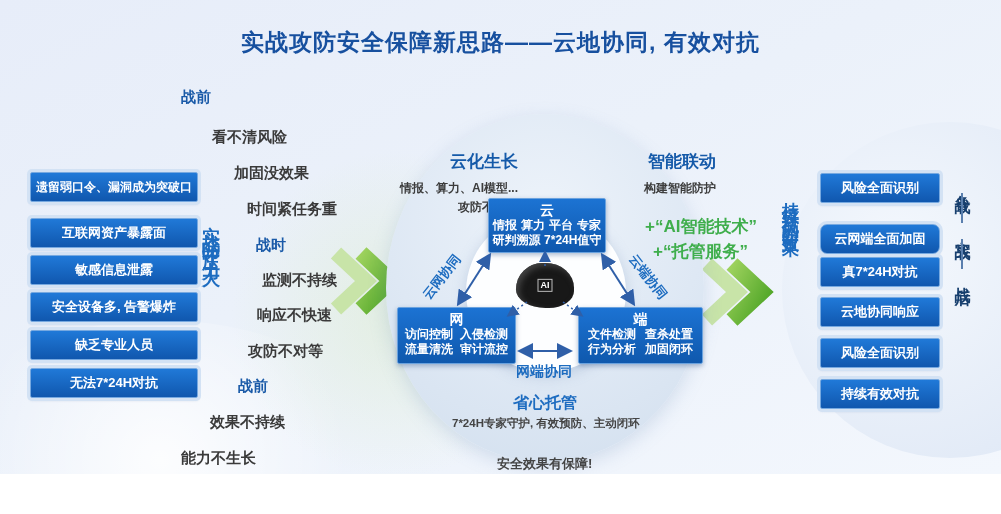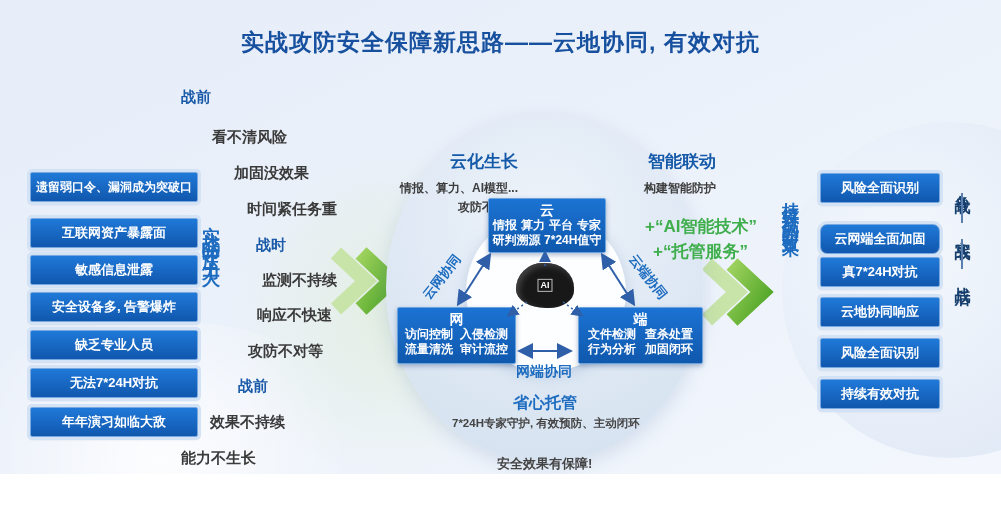--- a/index.html
+++ b/index.html
@@ -58,21 +58,20 @@
   <div class="title">实战攻防安全保障新思路——云地协同, 有效对抗</div>
 
   <div class="phase-lbl" style="left:181px;top:88px;">战前</div>
 
   <div class="lbtn" style="top:172px;font-size:12px;">遗留弱口令、漏洞成为突破口</div>
   <div class="lbtn" style="top:218px;">互联网资产暴露面</div>
   <div class="lbtn" style="top:255px;">敏感信息泄露</div>
   <div class="lbtn" style="top:292px;">安全设备多, 告警爆炸</div>
   <div class="lbtn" style="top:330px;">缺乏专业人员</div>
   <div class="lbtn" style="top:368px;">无法7*24H对抗</div>
-  <div class="lbtn" style="top:407px;">年年演习如临大敌</div>
 
   <div class="vlabel" style="left:199px;top:212px;font-size:18px;letter-spacing:7px;height:185px;">实战防守压力大</div>
 
   <div class="titem" style="left:212px;top:128px;">看不清风险</div>
   <div class="titem" style="left:234px;top:164px;">加固没效果</div>
   <div class="titem" style="left:247px;top:200px;">时间紧任务重</div>
   <div class="phase-lbl" style="left:256px;top:236px;">战时</div>
   <div class="titem" style="left:262px;top:271px;">监测不持续</div>
   <div class="titem" style="left:257px;top:306px;">响应不快速</div>
   <div class="titem" style="left:248px;top:342px;">攻防不对等</div>

